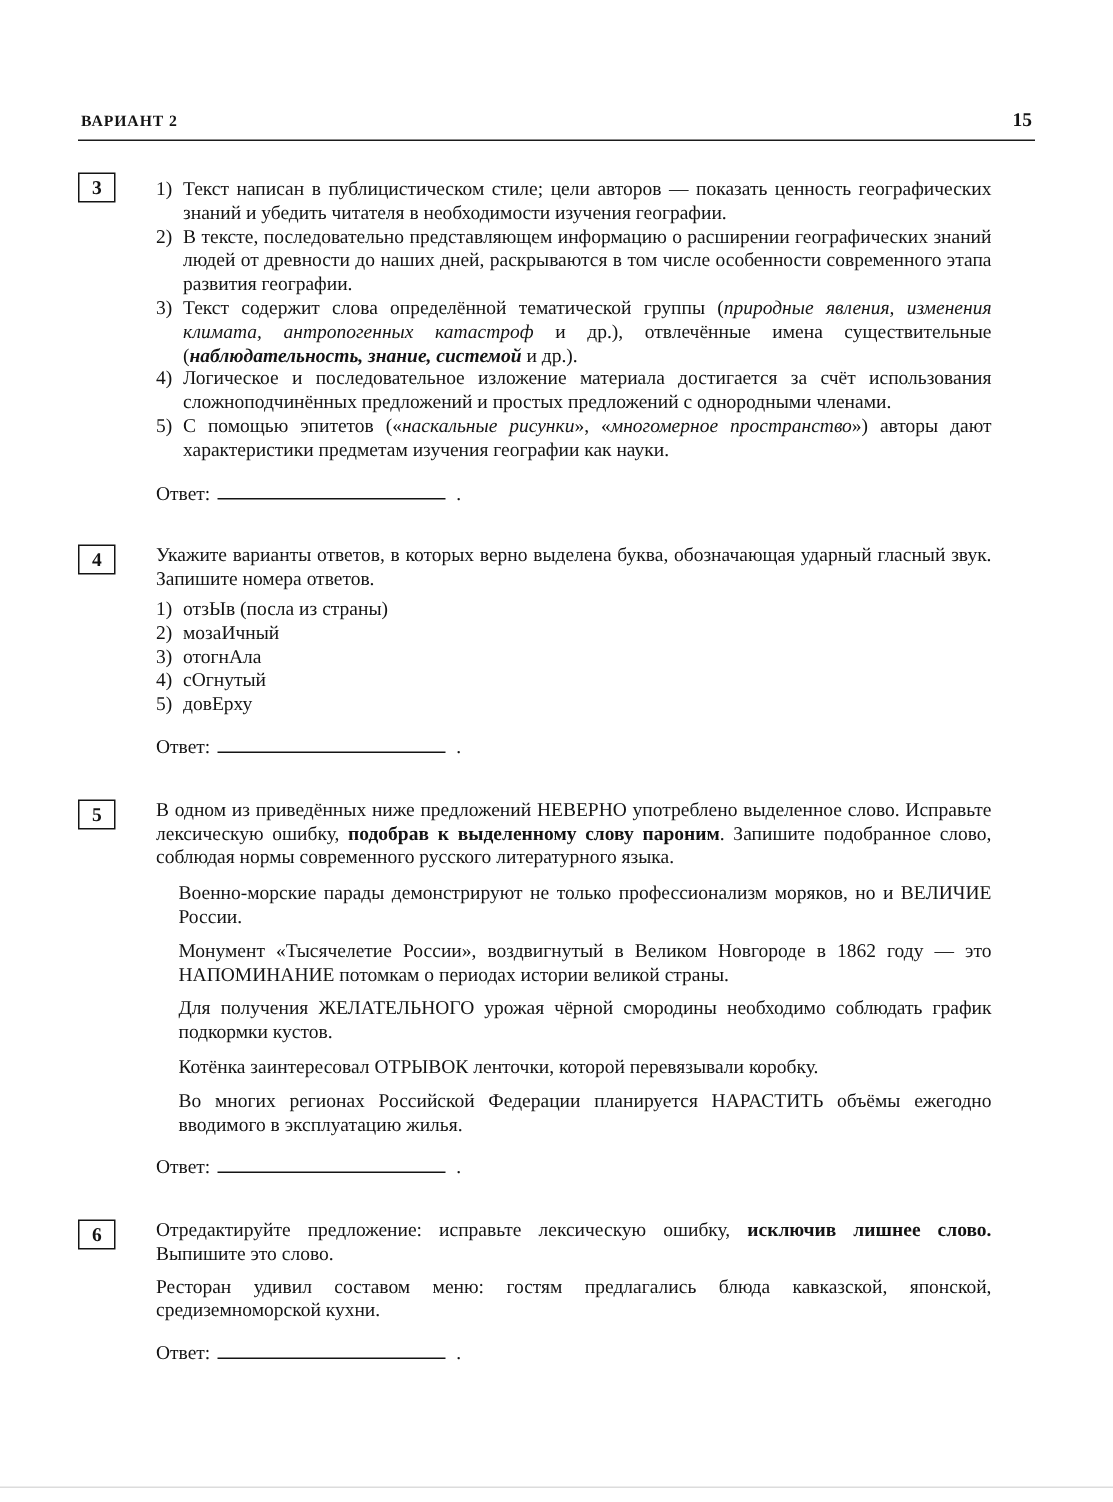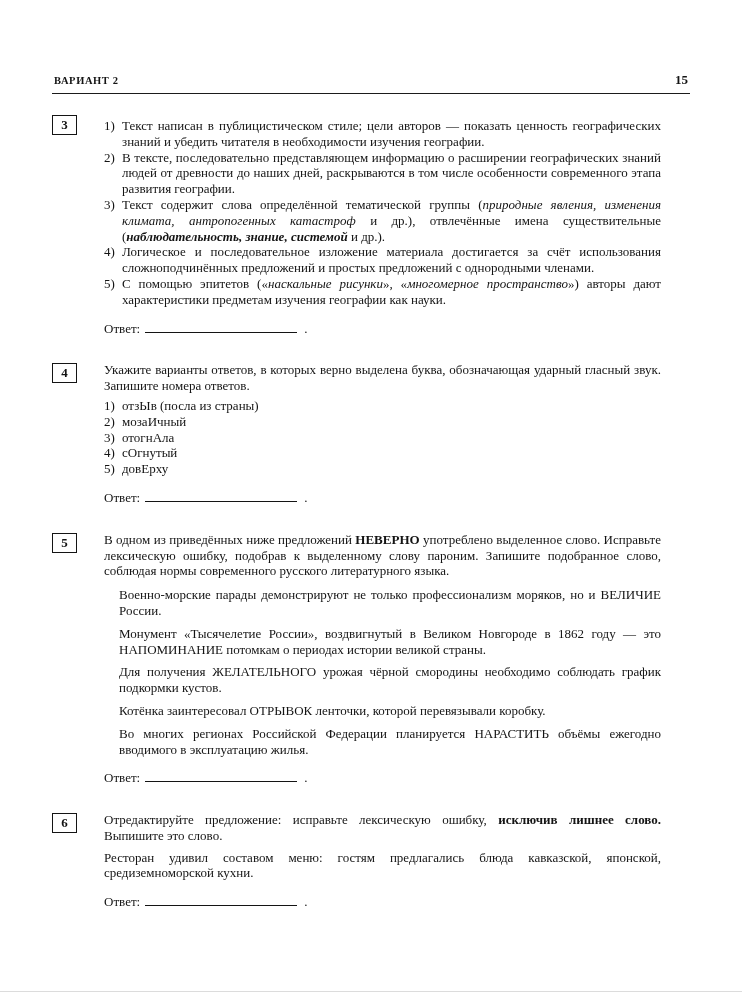--- a/index.html
+++ b/index.html
@@ -95,21 +95,21 @@
         <span>Ответ:</span><span class="blank"></span><span>.</span>
       </p>
     </div>
   </section>
 
   <section class="question">
     <div class="qnum-box">
       <span>5</span>
     </div>
     <div class="qbody">
-      <p class="prompt"><span>В одном из приведённых ниже предложений </span><span style="font-weight: bold;">НЕВЕРНО</span><span> употреблено выделенное слово. Исправьте лексическую ошибку, </span><span style="font-weight: normal;">подобрав к выделенному слову пароним</span><span>. Запишите подобранное слово, соблюдая нормы современного русского литературного языка.</span></p>
+      <p class="prompt"><span>В одном из приведённых ниже предложений </span><span style="font-weight: normal;">НЕВЕРНО</span><span> употреблено выделенное слово. Исправьте лексическую ошибку, </span><span style="font-weight: bold;">подобрав к выделенному слову пароним</span><span>. Запишите подобранное слово, соблюдая нормы современного русского литературного языка.</span></p>
       <div class="paras">
         <p class="para"><span>Военно-морские парады демонстрируют не только профессионализм моряков, но и ВЕЛИЧИЕ России.</span></p>
         <p class="para"><span>Монумент «Тысячелетие России», воздвигнутый в Великом Новгороде в 1862 году — это НАПОМИНАНИЕ потомкам о периодах истории великой страны.</span></p>
         <p class="para"><span>Для получения ЖЕЛАТЕЛЬНОГО урожая чёрной смородины необходимо соблюдать график подкормки кустов.</span></p>
         <p class="para"><span>Котёнка заинтересовал ОТРЫВОК ленточки, которой перевязывали коробку.</span></p>
         <p class="para"><span>Во многих регионах Российской Федерации планируется НАРАСТИТЬ объёмы ежегодно вводимого в эксплуатацию жилья.</span></p>
       </div>
       <p class="answer-line">
         <span>Ответ:</span><span class="blank"></span><span>.</span>
       </p>

